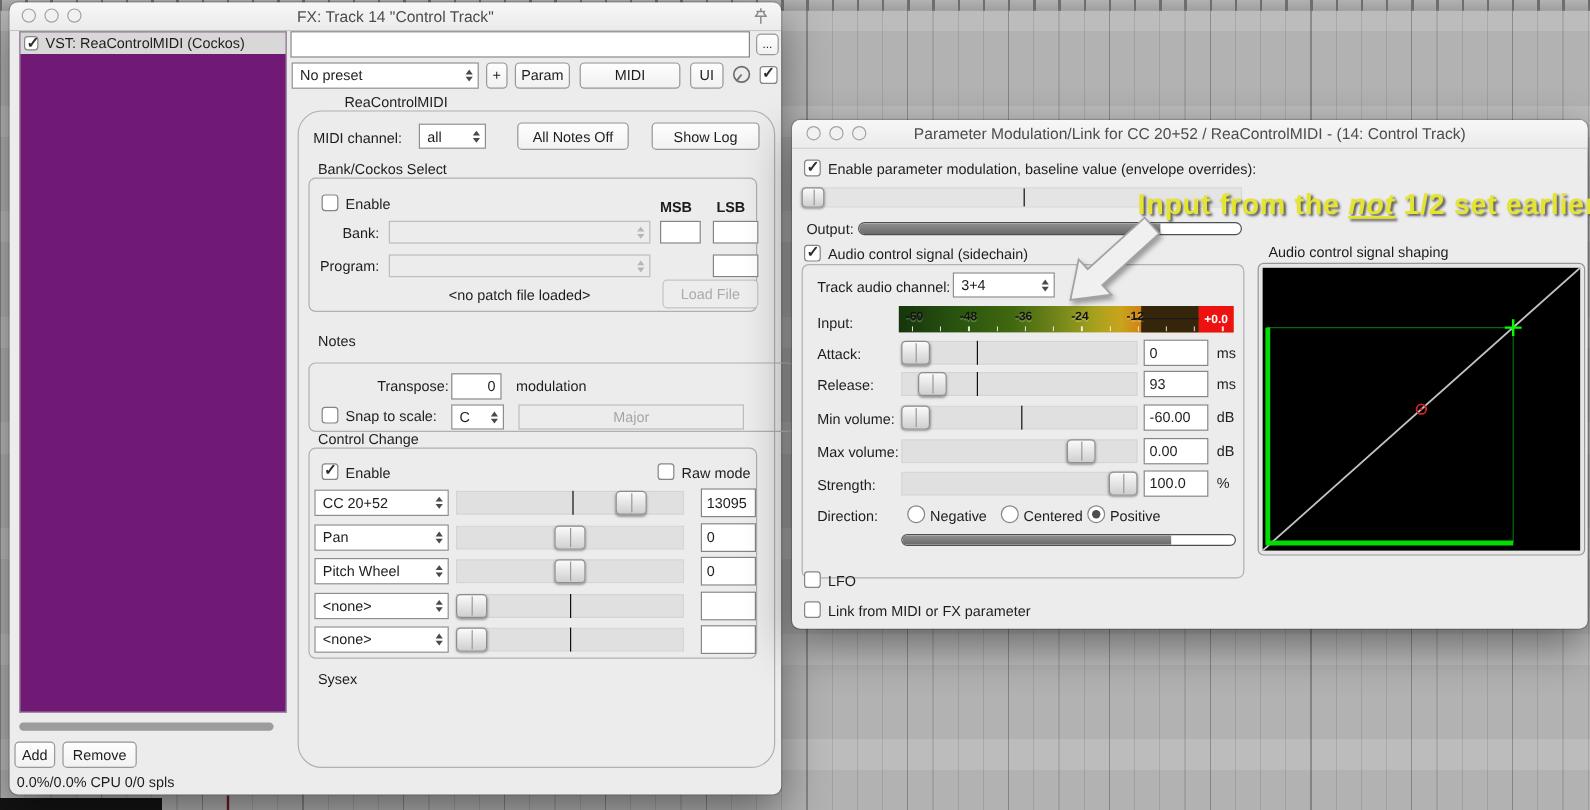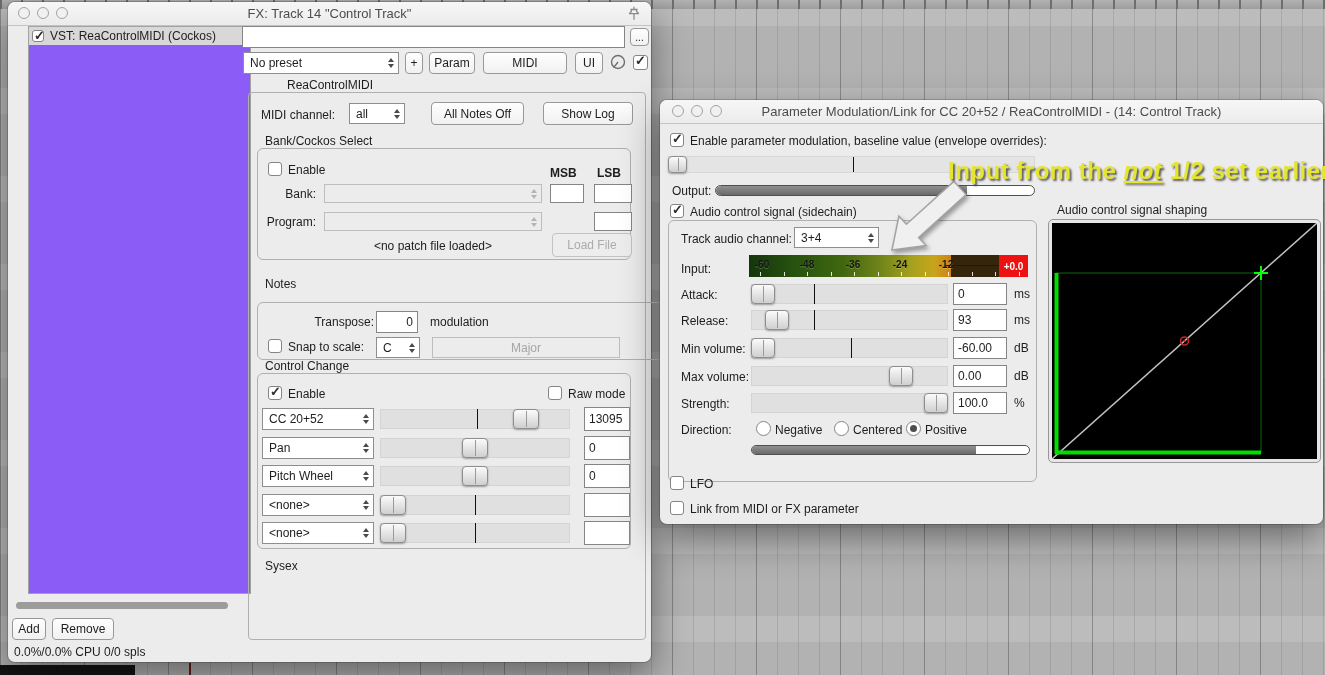--- a/index.html
+++ b/index.html
@@ -97,21 +97,21 @@
   <div class="titlebar">
     <div class="tlc" style="left:10px"></div>
     <div class="tlc" style="left:29px"></div>
     <div class="tlc" style="left:48px"></div>
     <div class="wtitle">FX: Track 14 "Control Track"</div>
     <svg style="position:absolute;right:8px;top:3px" width="18" height="18" viewBox="0 0 20 20">
       <path d="M10 2 v3 M6 5 h8 M7.5 5 c0 3 -2.5 4 -2.5 4.5 h10 c0 -.5 -2.5 -1.5 -2.5 -4.5 M10 9.5 v7" stroke="#8a8a8a" stroke-width="1.4" fill="none"></path>
     </svg>
   </div>
 
-  <div style="position:absolute;left:20px;top:24px;width:223px;height:568px;background:#8b5cf6;border:1px solid #a2a2a2;box-sizing:border-box">
+  <div style="position:absolute;left:8px;top:24px;width:223px;height:568px;background:#701a75;border:1px solid #a2a2a2;box-sizing:border-box">
     <div style="position:absolute;left:0;top:0;right:0;height:18px;background:#d8d8d8">
       <span class="checkbox checked" style="left:3px;top:3px;width:12px;height:12px"></span>
       <span class="lbl" style="left:21px;top:2px">VST: ReaControlMIDI (Cockos)</span>
     </div>
   </div>
   <div style="position:absolute;left:8px;top:600px;width:212px;height:7px;background:#9c9c9c;border-radius:4px"></div>
   <div class="btn" style="left:4px;top:616px;width:34px;height:22px">Add</div>
   <div class="btn" style="left:44px;top:616px;width:62px;height:22px">Remove</div>
   <div class="lbl" style="left:6px;top:643px">0.0%/0.0% CPU 0/0 spls</div>
 
@@ -129,21 +129,21 @@
   <div class="btn" style="left:421px;top:50px;width:46px;height:22px">Param</div>
   <div class="btn" style="left:475px;top:50px;width:84px;height:22px">MIDI</div>
   <div class="btn" style="left:567px;top:50px;width:28px;height:22px">UI</div>
   <svg style="position:absolute;left:601px;top:52px" width="18" height="18" viewBox="0 0 18 18">
     <circle cx="9" cy="8" r="6.5" fill="none" stroke="#6e6e6e" stroke-width="1.4"></circle>
     <line x1="9" y1="8" x2="4.6" y2="13.6" stroke="#6e6e6e" stroke-width="1.4"></line>
   </svg>
   <span class="checkbox checked" style="left:625px;top:53px;width:15px;height:15px"></span>
 
   <div class="lbl" style="left:279px;top:76px">ReaControlMIDI</div>
-  <div class="groupbox" style="left:240px;top:90px;width:398px;height:548px;border-radius:4px">
+  <div class="groupbox" style="left:240px;top:90px;width:398px;height:548px;border-radius:20px">
 
     <span class="lbl" style="left:12px;top:15px">MIDI channel:</span>
     <div class="select" style="left:100px;top:10px;width:56px;height:21px">
       <span>all</span>
       <span class="stepper">
           <i class="up"></i>
           <i class="dn"></i>
         </span>
     </div>
     <div class="btn" style="left:182px;top:9px;width:93px;height:23px">All Notes Off</div>

